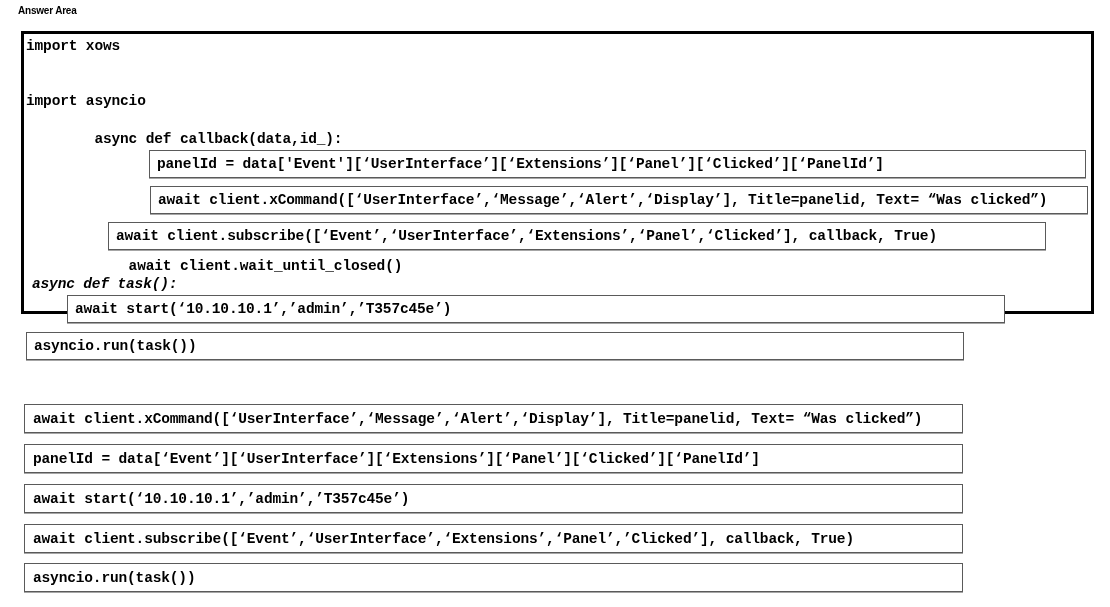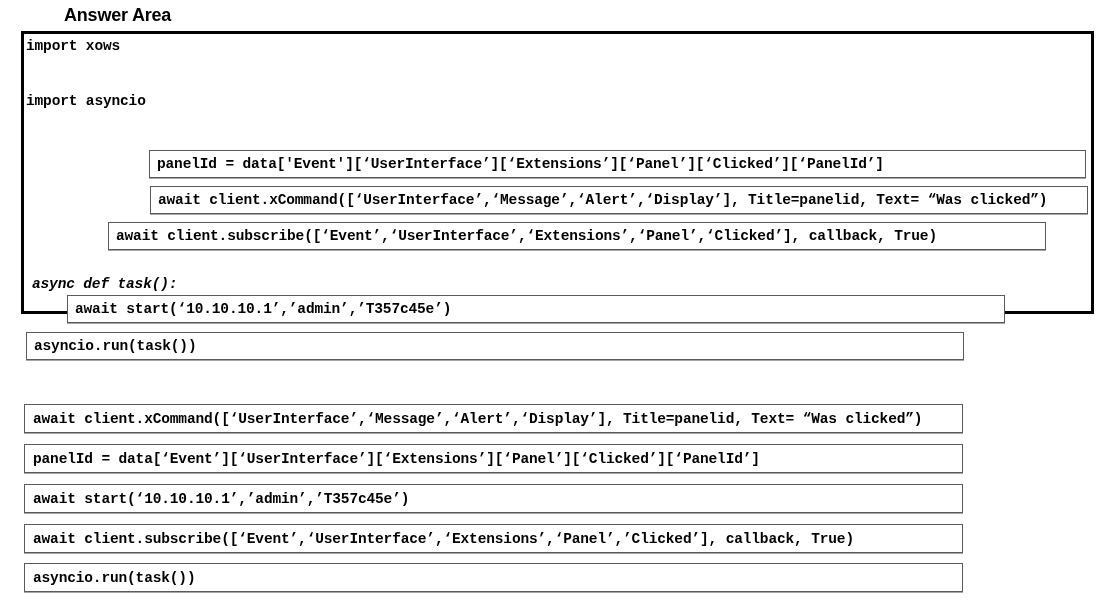--- a/index.html
+++ b/index.html
@@ -16,26 +16,25 @@
     color: #000000;
     overflow: hidden;
   }
 
   
   .page-title {
     position: absolute;
     left: 18px;
     top: 5px;
     font-family: "Liberation Sans", sans-serif;
-    font-size: 18px;
+    font-size: 10px;
     font-weight: bold;
     letter-spacing: -0.2px;
     color: #000;
     white-space: nowrap;
-    margin-left: 46px;
   }
 
   
   .answer-area {
     position: absolute;
     left: 21px;
     top: 31px;
     width: 1073px;
     height: 283px;
     border: 3px solid #000000;
@@ -101,20 +100,22 @@
 </style>
 </head>
 <body>
 
 <div class="page-title">Answer Area</div>
 
 <div class="answer-area">
 
 <div class="code-line" style="left: 2px; top: 3px;">import xows</div>
     <div class="code-line" style="left: 2px; top: 22px; margin-top: 36px;">import asyncio</div>
+    <div class="code-line" style="left: 2px; top: 96px;">        async def callback(data,id_):</div>
+    <div class="code-line" style="left: 2px; top: 223px;">            await client.wait_until_closed()</div>
     <div class="code-line" style="left: 8px; top: 241px; font-style: italic;">async def task():</div>
     <div class="slot" style="left: 125px; top: 116px; width: 937px; height: 28px;">
       <span class="slot-text">panelId = data['Event'][‘UserInterface’][‘Extensions’][‘Panel’][‘Clicked’][‘PanelId’]</span>
     </div>
     <div class="slot" style="left: 126px; top: 152px; width: 938px; height: 28px;">
       <span class="slot-text">await client.xCommand([‘UserInterface’,‘Message’,‘Alert’,‘Display’], Title=panelid, Text= “Was clicked”)</span>
     </div>
     <div class="slot" style="left: 84px; top: 188px; width: 938px; height: 28px;">
       <span class="slot-text">await client.subscribe([‘Event’,‘UserInterface’,‘Extensions’,‘Panel’,‘Clicked’], callback, True)</span>
     </div>

